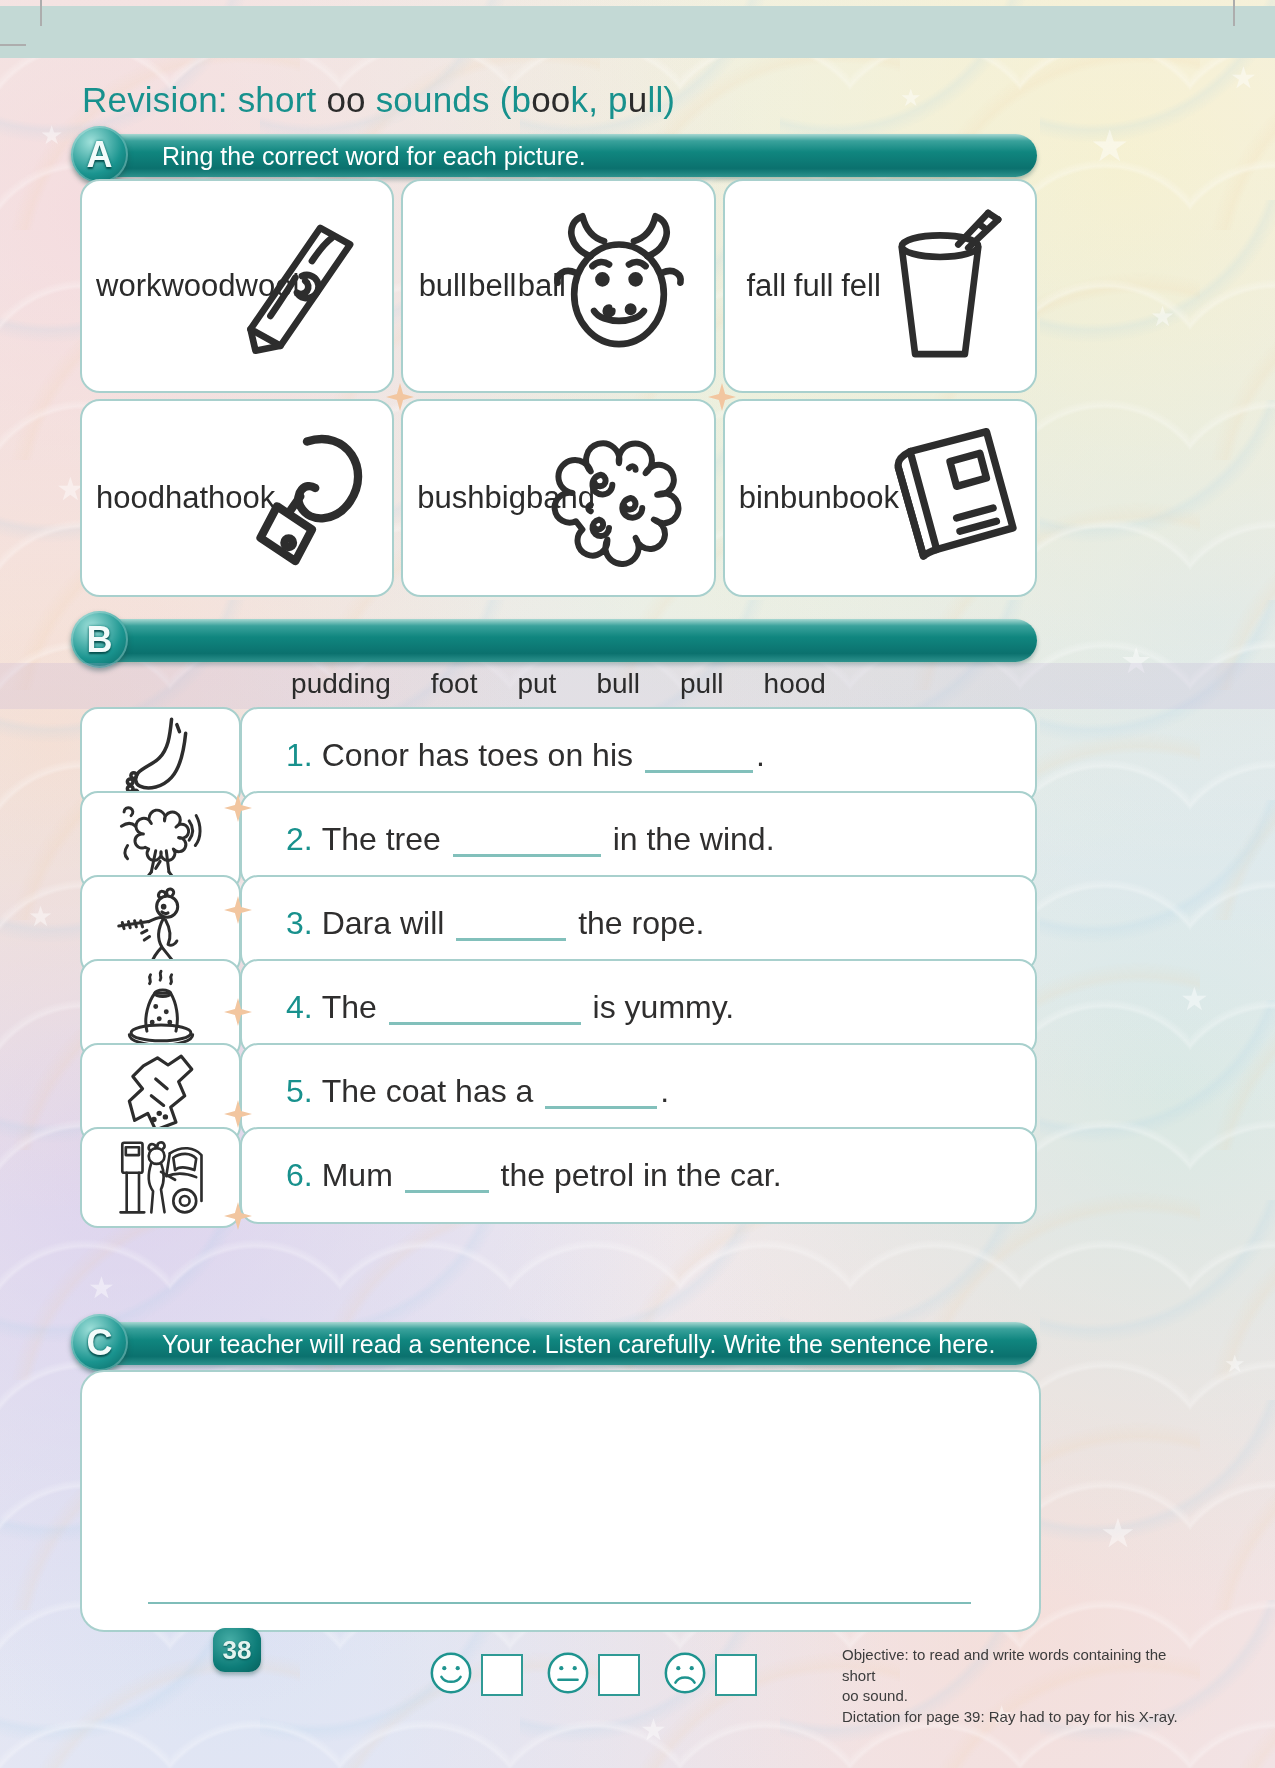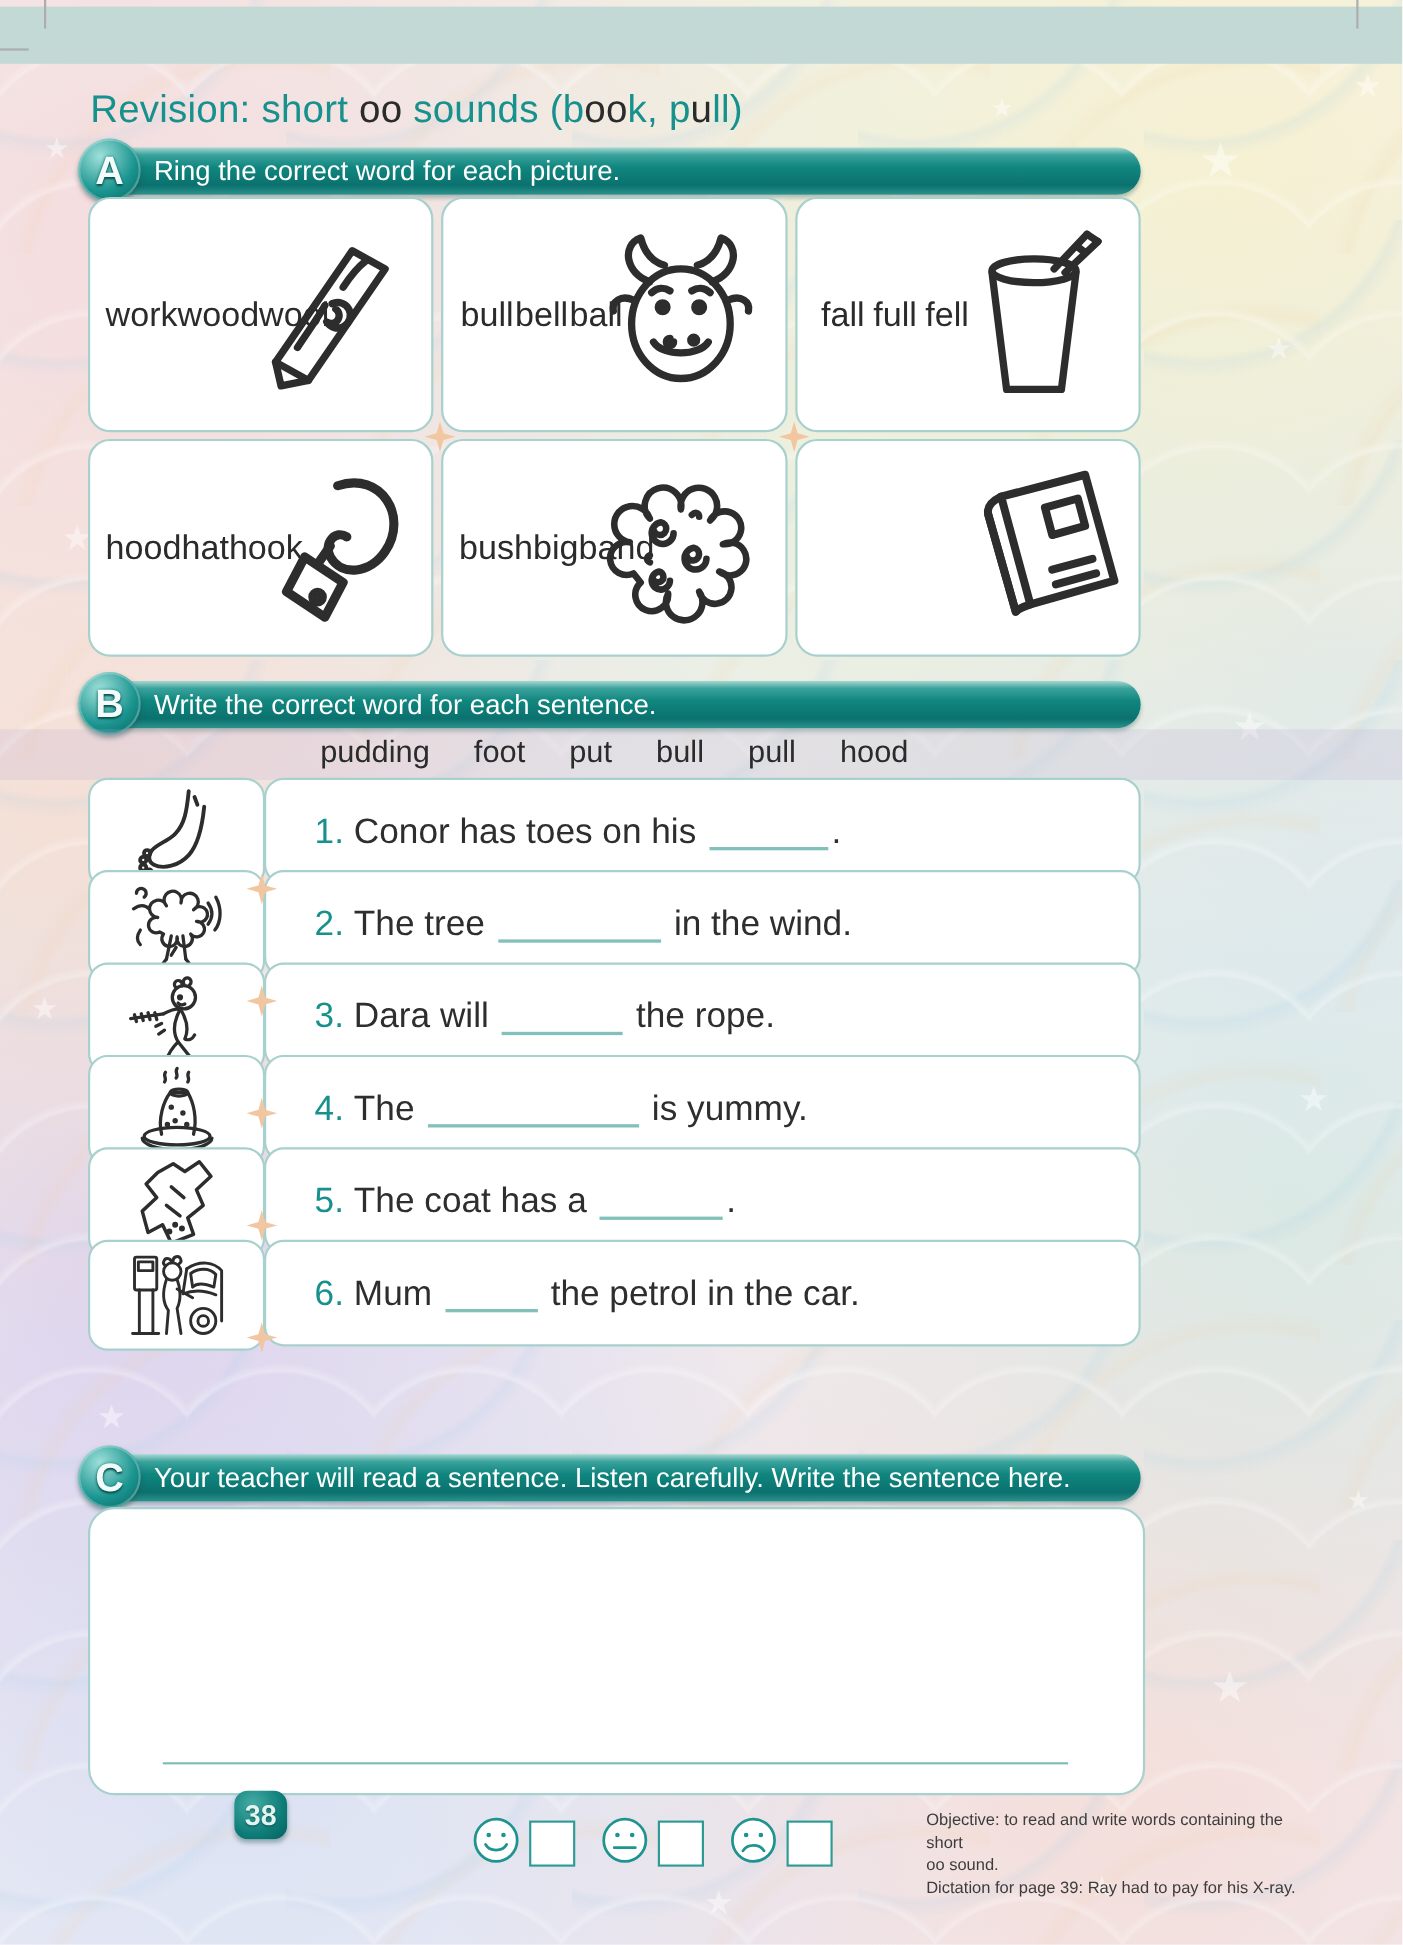--- a/index.html
+++ b/index.html
@@ -26,21 +26,21 @@
   .top-band{position:absolute;left:0;top:6px;width:1275px;height:52px;background:#c3d9d5;z-index:1;}
   .crop{position:absolute;background:#adadad;z-index:2;}
   .content{position:absolute;inset:0;z-index:2;text-decoration:underline;}
 
   .page-title{position:absolute;left:82px;top:80px;font-size:35px;letter-spacing:.2px;}
   .t-teal{color:#17918d;} .t-dark{color:#2b2b2b;}
 
   .banner{position:absolute;left:80px;width:957px;height:43px;border-radius:22px;
     background:linear-gradient(180deg,#a8d8d2 0%,#3aa29c 16%,#10867f 42%,#0b716e 80%,#2d928d 100%);
     box-shadow:0 3px 4px rgba(40,90,88,.35);}
-  .banner-text{position:absolute;left:60px;top:0;height:43px;line-height:44px;color:#ffffff;font-size:25px;}
+  .banner-text{position:absolute;left:82px;top:0;height:43px;line-height:44px;color:#ffffff;font-size:25px;}
   .badge{position:absolute;left:-9px;top:-8px;width:57px;height:57px;border-radius:50%;
     background:radial-gradient(circle at 35% 28%, #9fe0da, #1a948f 58%, #07605d 100%);
     box-shadow:0 3px 5px rgba(30,80,78,.5), inset 0 0 0 2px rgba(255,255,255,.25);
     display:flex;align-items:center;justify-content:center;}
   .badge span{color:#f2fbfa;font-size:36px;font-weight:bold;text-shadow:0 2px 2px #05504e, 0 0 3px #0a7a76;}
 
   .cards{position:absolute;left:80px;top:179px;width:957px;display:grid;
     grid-template-columns:repeat(3,1fr);grid-template-rows:214px 198px;gap:6px 7px;}
   .card{position:relative;background:#ffffff;border:2px solid #a8d0cd;border-radius:20px;}
   .card-words{position:absolute;left:14px;top:0;bottom:0;width:150px;display:flex;
@@ -173,36 +173,40 @@
           <div class="card-img"><svg viewBox="0 0 100 100" fill="none" stroke="#2d2d2d" stroke-linecap="round" stroke-linejoin="round" stroke-width="3.6">
               <path d="M24 64 a9 9 0 1 1 -2 -17 a10 10 0 1 1 11 -13 a10 10 0 1 1 17 -5 a10 10 0 1 1 16 6 a9 9 0 1 1 7 13 a9 9 0 1 1 -2 15 a9 9 0 1 1 -11 11 a10 10 0 1 1 -17 1 a9 9 0 1 1 -15 -6 Z"></path>
               <path d="M46 42 a6 6 0 1 1 -7 -6 a3.5 3.5 0 1 1 -4 4"></path>
               <path d="M64 56 a6 6 0 1 1 -7 -6 a3.5 3.5 0 1 1 -4 4"></path>
               <path d="M44 68 a5 5 0 1 1 -6 -5 a3 3 0 1 1 -3.5 3.5"></path>
               <path d="M56 32 c2 -2 4 -1 4 1"></path>
               <path d="M33 54 c-2 1 -2 3 0 4"></path>
             </svg></div>
         </div>
         <div class="card">
+          <div class="card-words">
+            <span>bin</span>
+            <span>bun</span>
+            <span>book</span>
+          </div>
           <div class="card-img"><svg viewBox="0 0 100 100" fill="none" stroke="#2d2d2d" stroke-linecap="round" stroke-linejoin="round" stroke-width="4.4">
               <path d="M32 22 L78 10 L94 68 L48 81 Z"></path>
               <path d="M32 22 C26 25 24 28 25 32 L40 85 C42 83 45 82 48 81"></path>
               <path d="M25 32 L40 85"></path>
               <path d="M56 28 L74 23 L78 38 L60 43 Z"></path>
               <path d="M60 62 L82 56"></path>
               <path d="M62 70 L84 64"></path>
             </svg></div>
         </div>
       </div>
 
     <div class="banner" style="top:619px;">
       <div class="badge">
           <span>B</span>
         </div>
-      <div class="banner-text">Write the correct word for each sentence.</div>
     </div>
     <div class="wordbank-strip"></div>
     <div class="word-bank" id="word-bank">
         <span>pudding</span>
         <span>foot</span>
         <span>put</span>
         <span>bull</span>
         <span>pull</span>
         <span>hood</span>
       </div>

